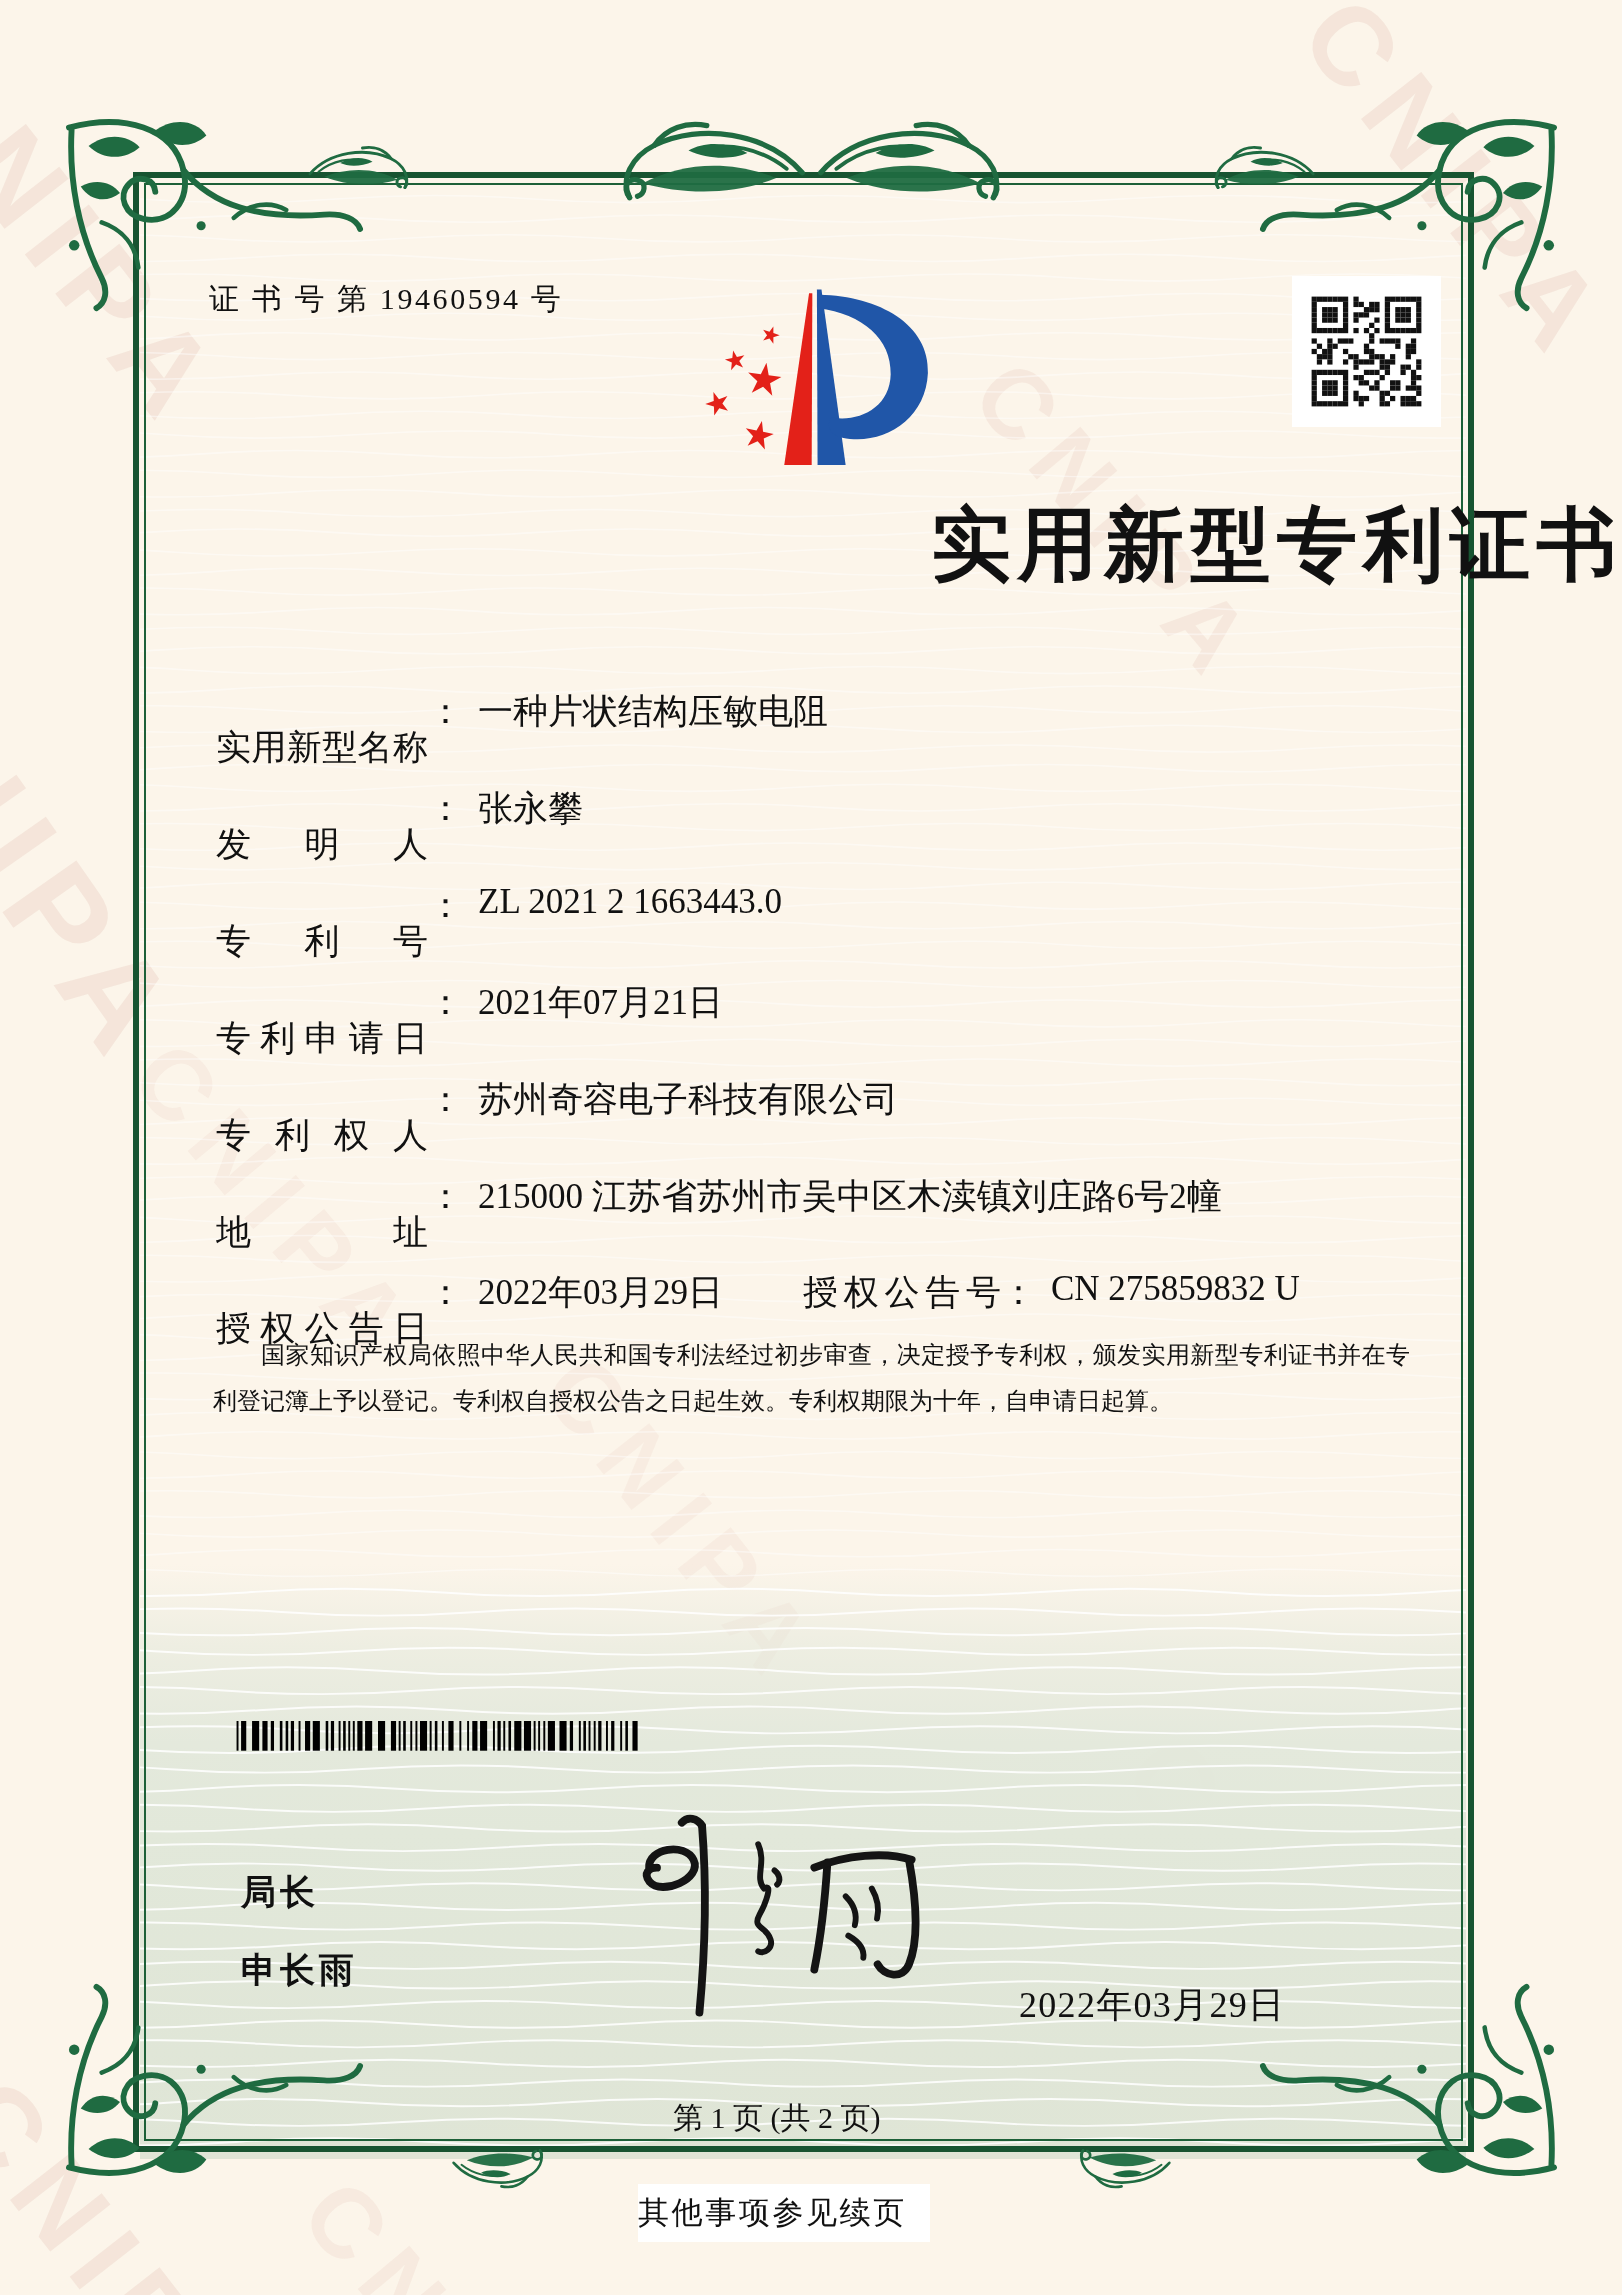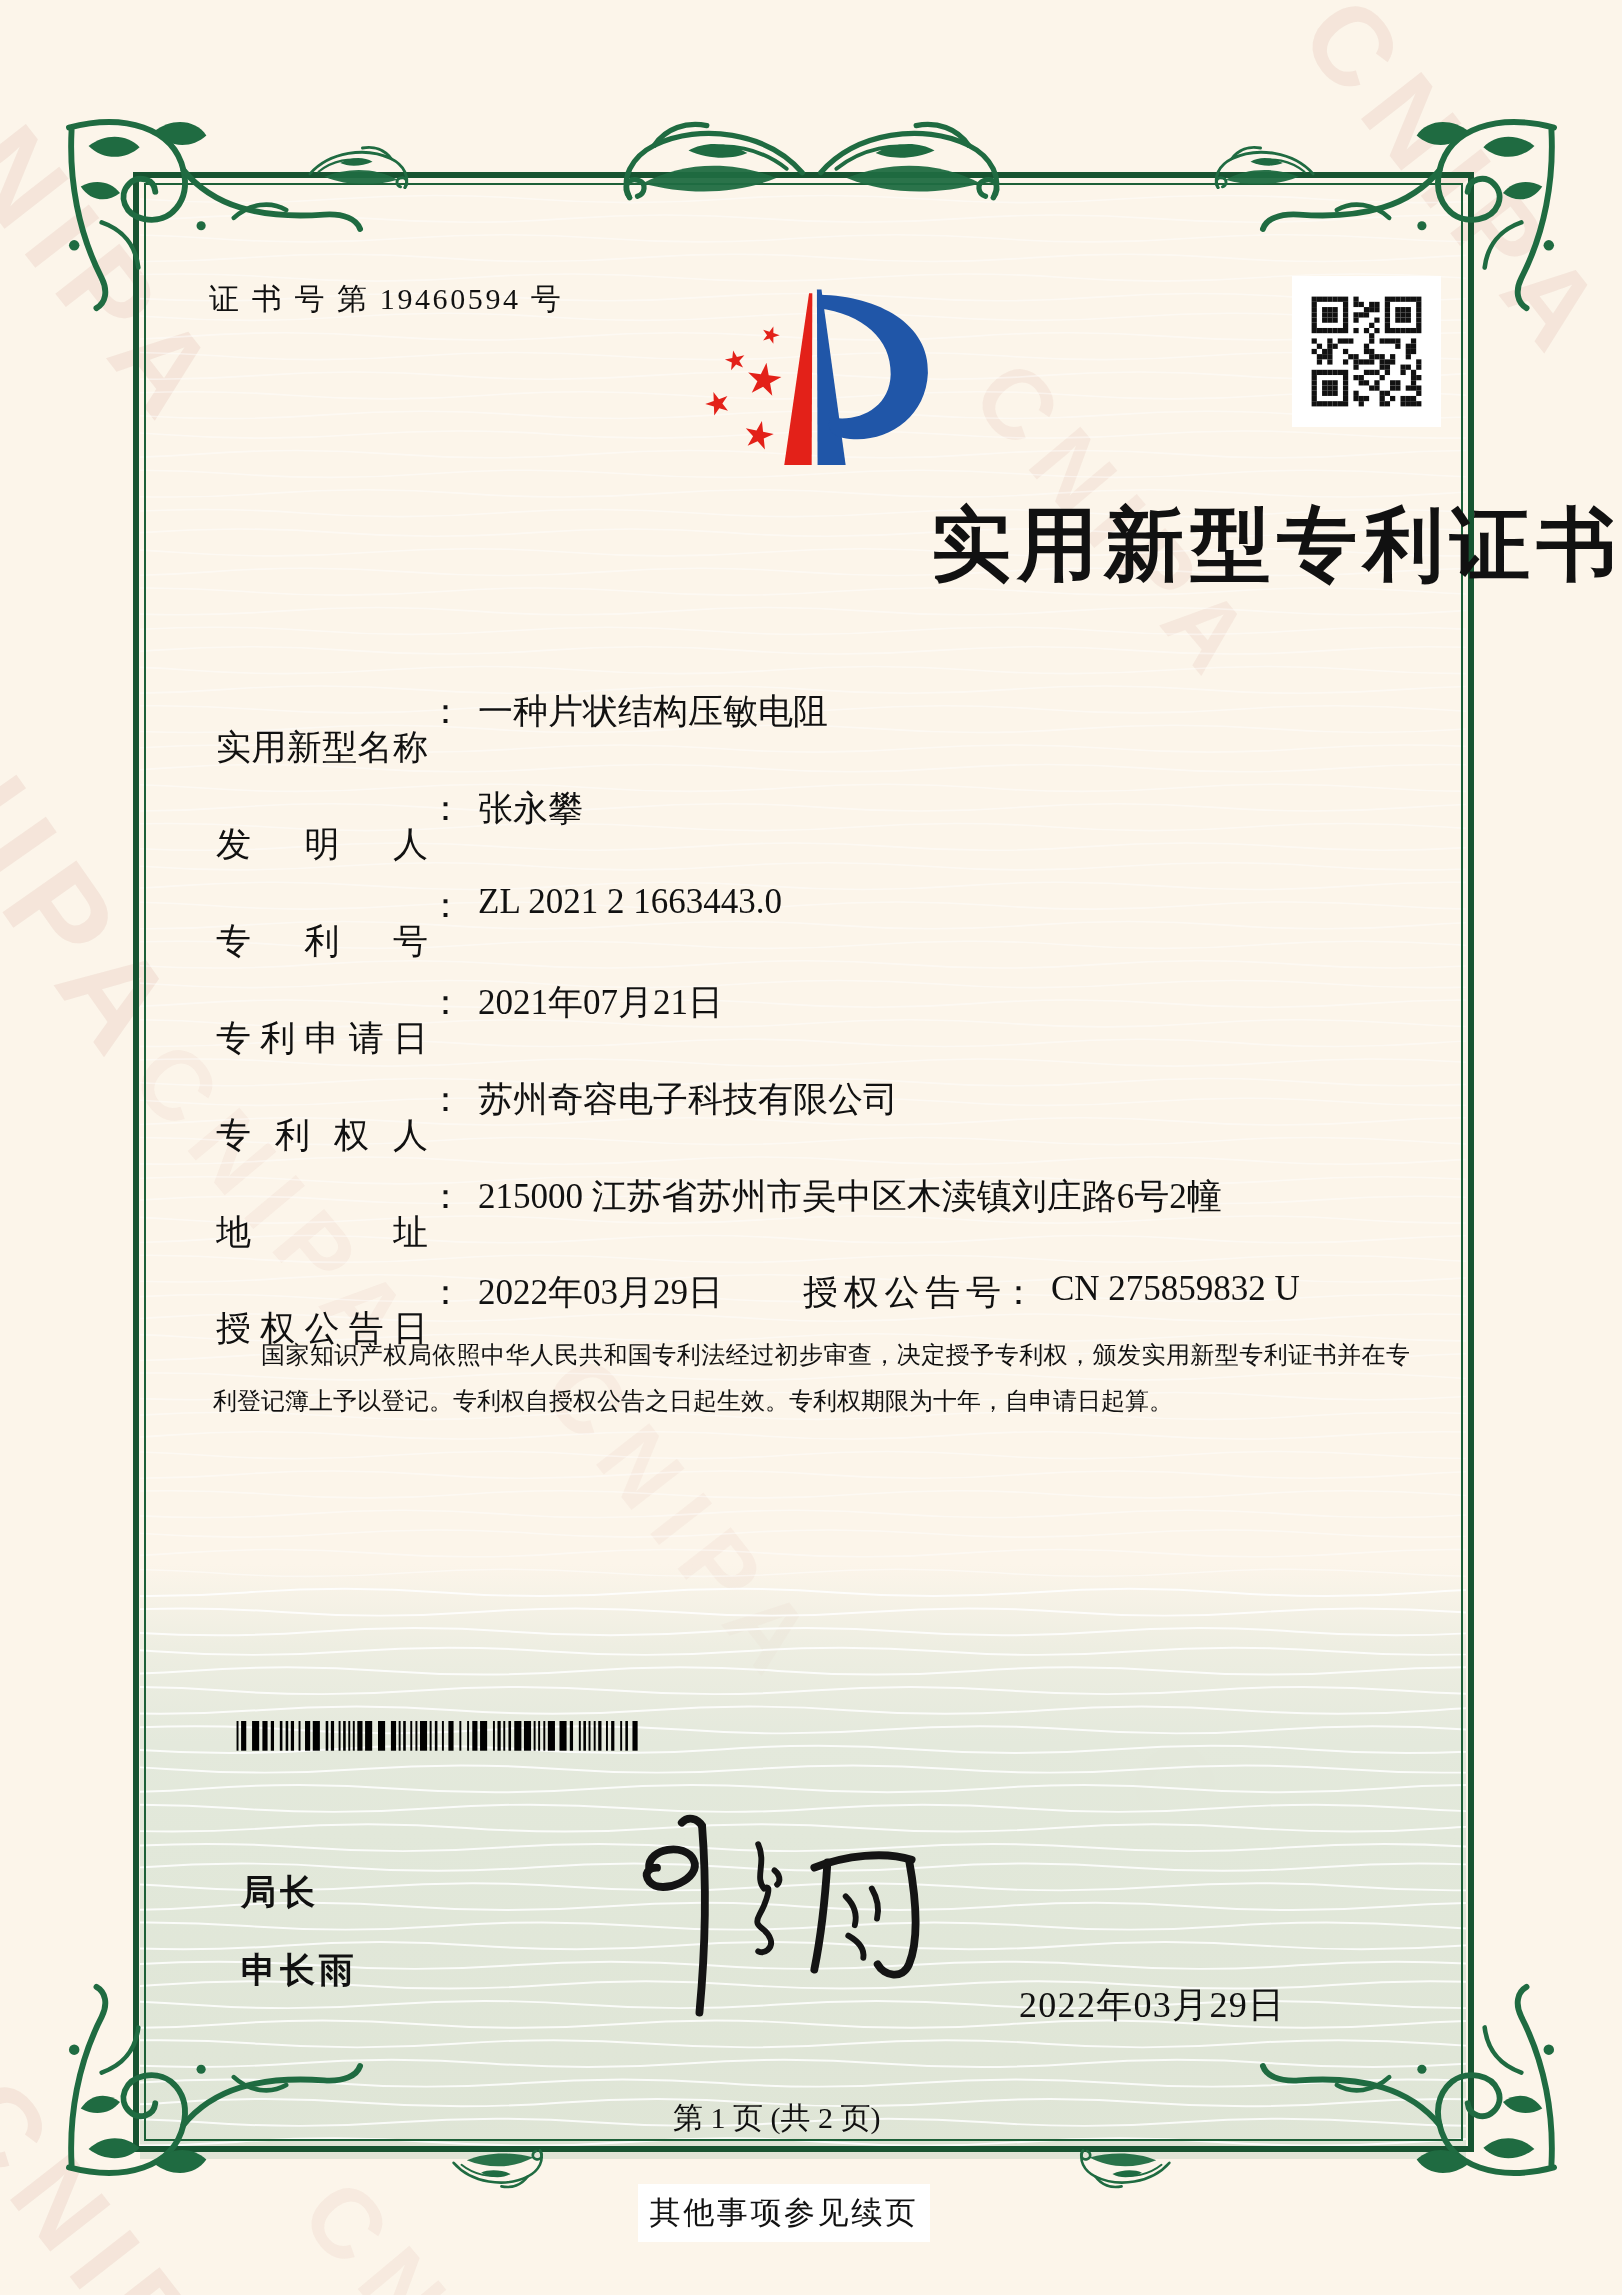--- a/index.html
+++ b/index.html
@@ -49,21 +49,21 @@
     font-size:24px;line-height:46px;text-align:justify;
   }
   .paras p{margin:0 0 5.2px 0;text-indent:2em;}
   .barcode-wrap{position:absolute;left:234px;top:1721px;}
   .officer{position:absolute;left:241px;font-size:35px;font-weight:600;letter-spacing:3.9px;}
   .sig{position:absolute;left:550px;top:1805px;}
   .date{position:absolute;left:1019px;top:1981px;font-size:36px;letter-spacing:1.3px;}
   .pageinfo{position:absolute;left:673px;top:2098px;width:209px;text-align:left;font-size:30px;}
   .footnote{
     position:absolute;left:638px;top:2184px;width:292px;height:58px;line-height:58px;
-    background:#ffffff;text-align:center;font-size:31px;letter-spacing:2.6px;
+    background:#ffffff;text-align:left;font-size:31px;letter-spacing:2.6px;
   }
   .qr-box{position:absolute;left:1292px;top:276px;width:149px;height:151px;background:#fff;}
 </style>
 </head>
 <body>
 
 <div>
   <span class="wm" style="left:-19.6px;top:19.6px;font-size:118px;transform:rotate(52deg);">CNIPA</span>
   <span class="wm" style="left:1377px;top:-26px;font-size:111px;transform:rotate(52deg);">CNIPA</span>
   <span class="wm" style="left:1037px;top:340px;font-size:98px;transform:rotate(50deg);opacity:.8;">CNIPA</span>

